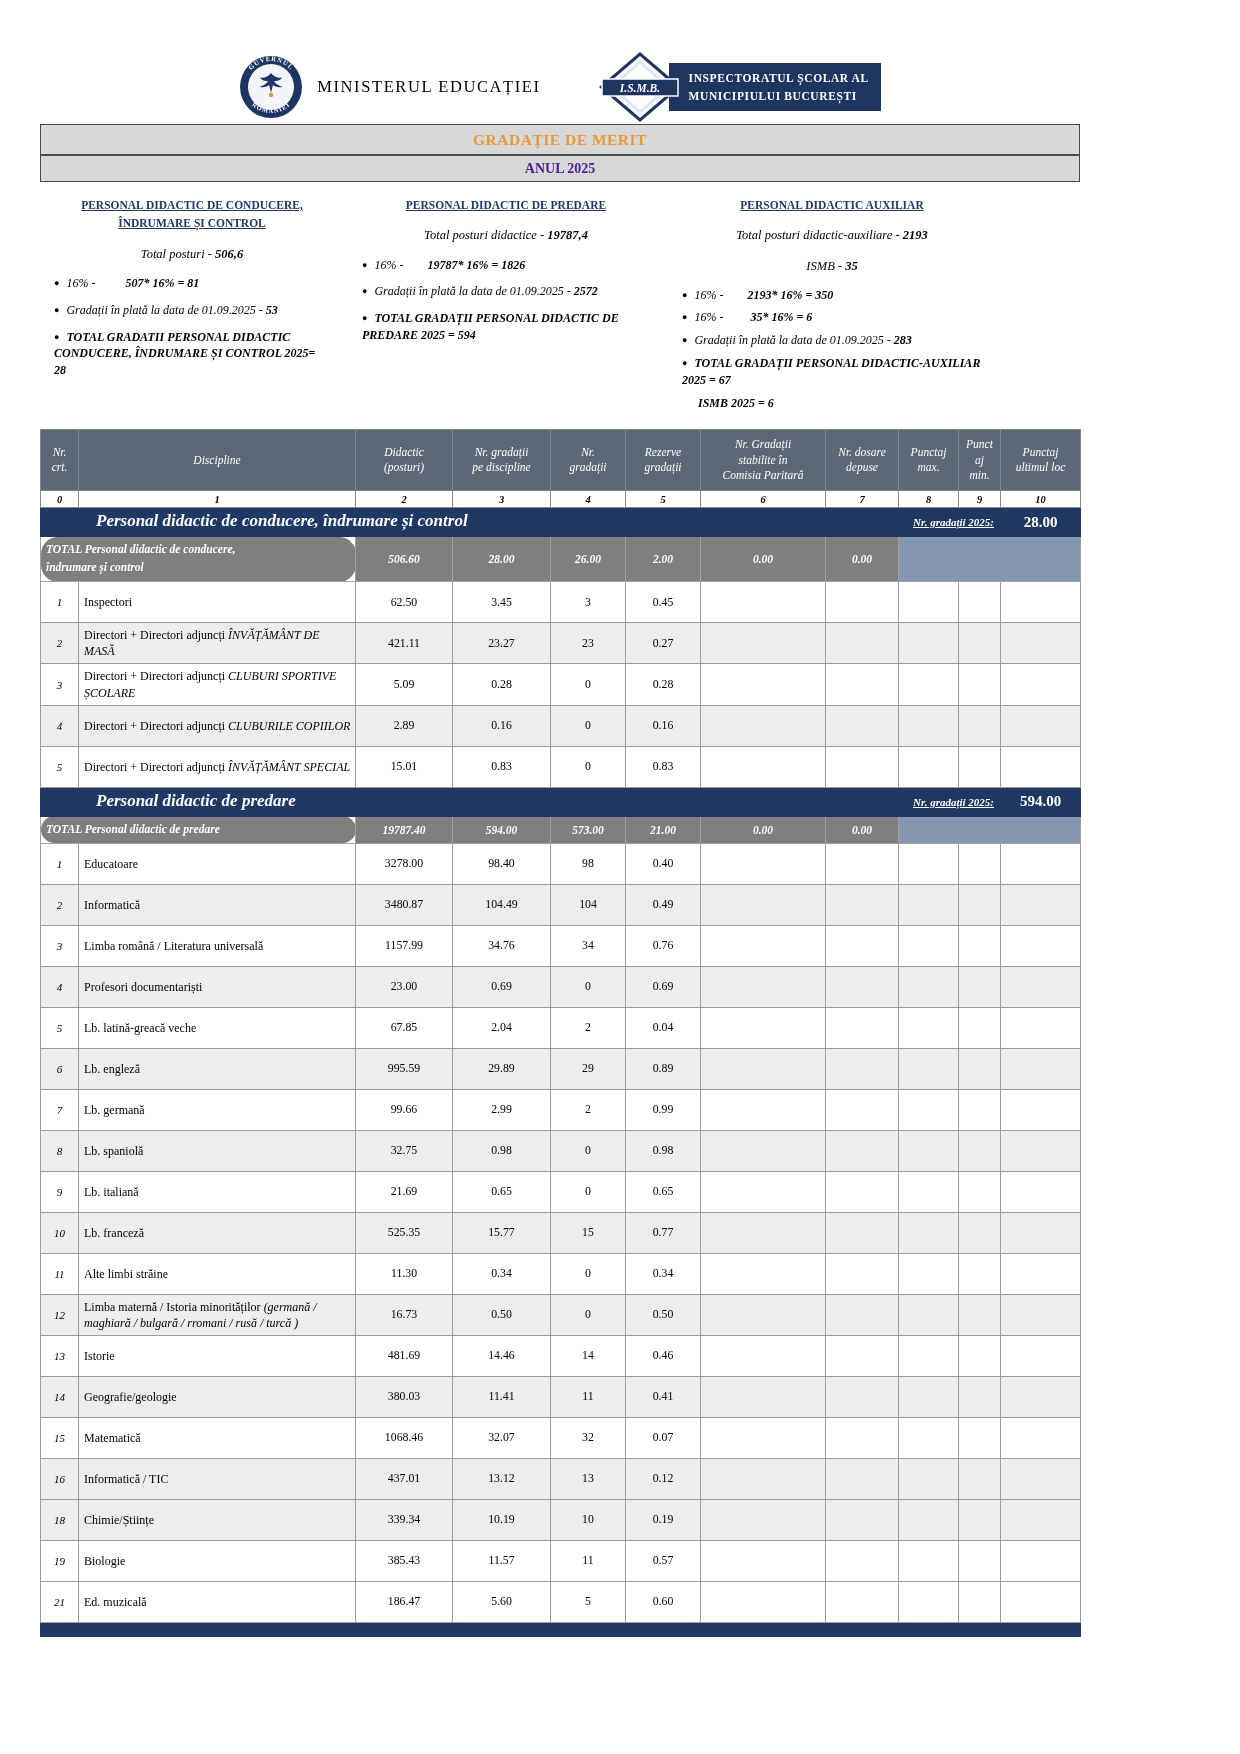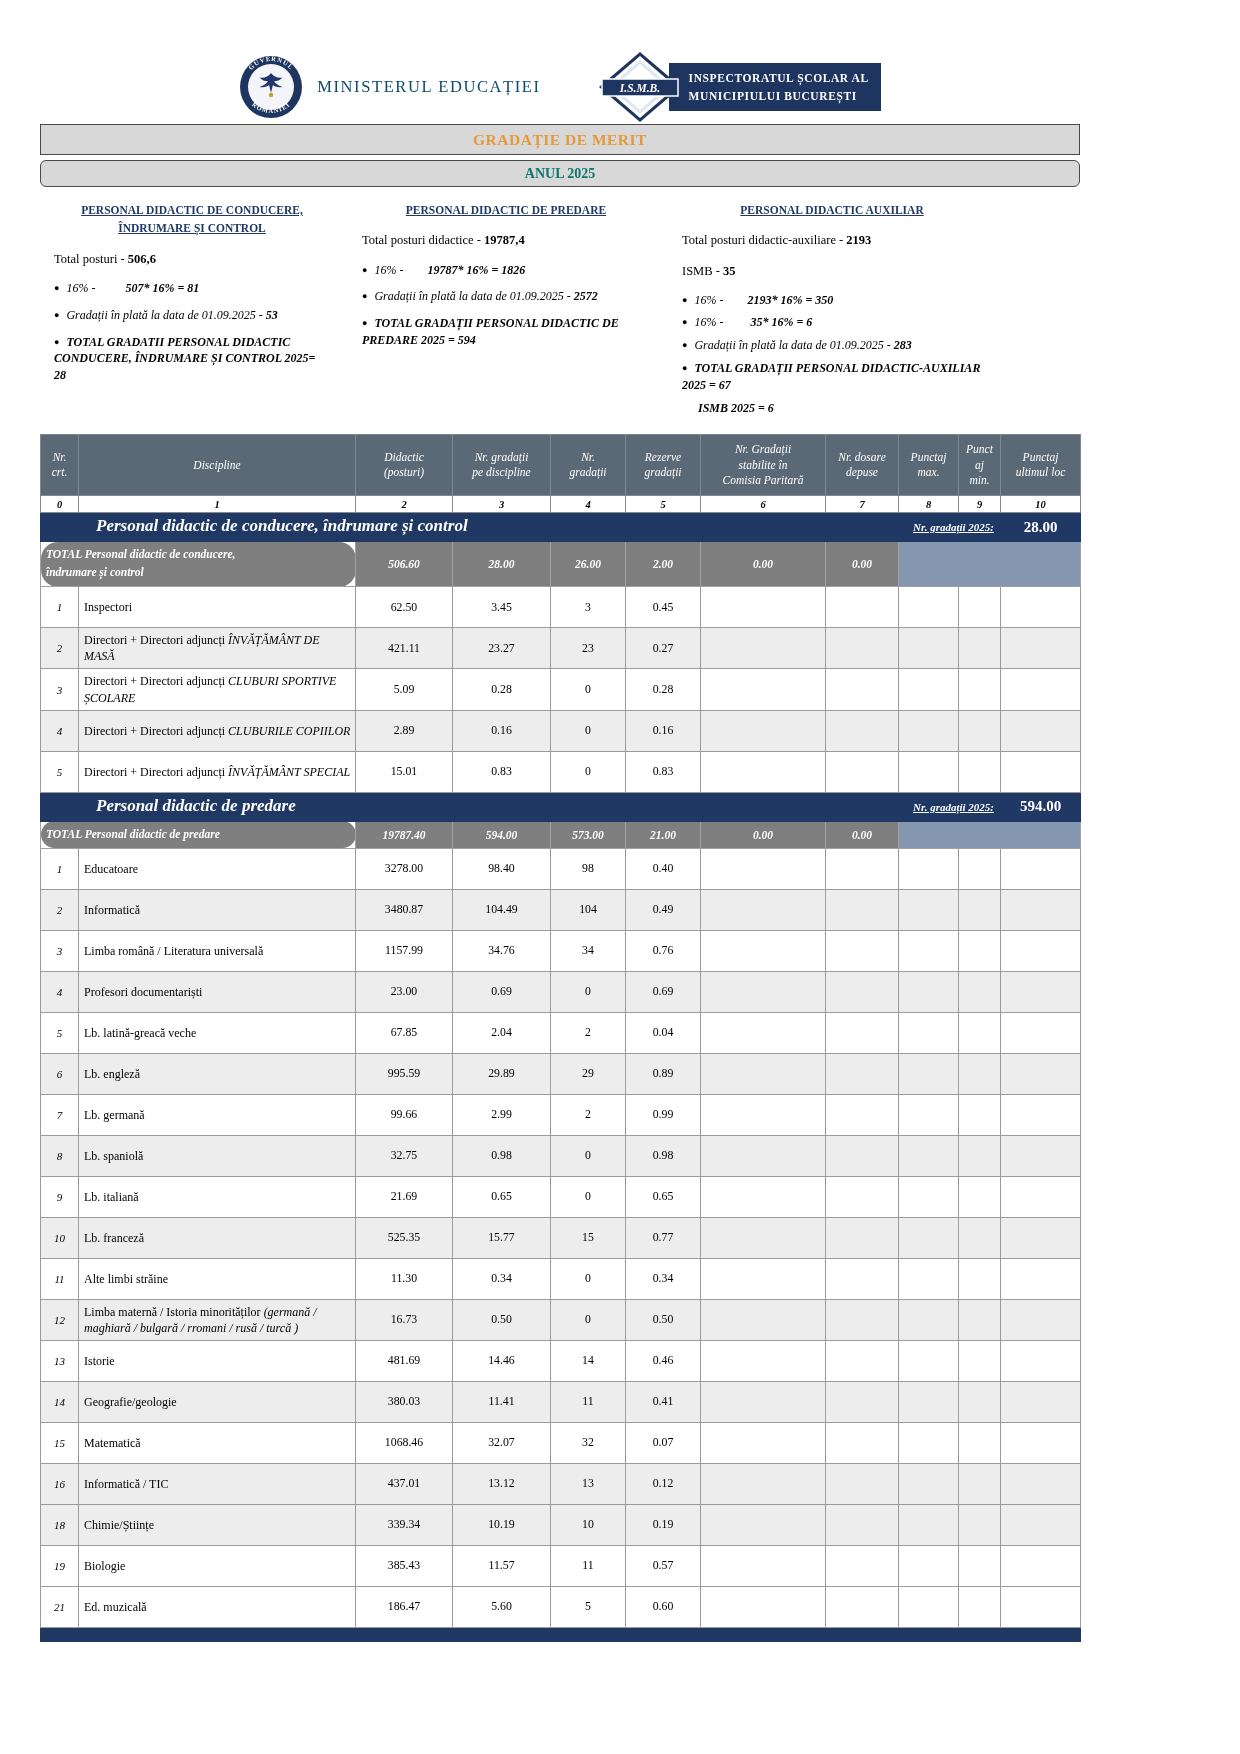--- a/index.html
+++ b/index.html
@@ -5,41 +5,41 @@
   html,body{margin:0;padding:0;}
   body{
     width:1240px;height:1754px;background:#ffffff;position:relative;overflow:hidden;
     font-family:"Liberation Serif","DejaVu Serif",serif;color:#000;
   }
   .content{width:1040px;margin-left:40px;}
   
   .logos-row{display:flex;align-items:center;justify-content:center;padding-top:50px;gap:14px;}
   .gov-group{display:flex;align-items:center;gap:14px;}
   .gov-seal{width:64px;height:64px;flex:0 0 auto;}
-  .ministry-text{font-size:16.5px;letter-spacing:1.6px;color:#0c4a6e;}
+  .ministry-text{font-size:16.5px;letter-spacing:1.6px;color:#000000;}
   .ismb-group{display:flex;align-items:center;margin-left:42px;}
   .ismb-seal{width:86px;height:74px;z-index:2;margin-right:-14px;flex:0 0 auto;}
   .insp-box{
     background:#1e3560;color:#fff;padding:6px 12px 6px 20px;
     font-size:11.5px;font-weight:bold;letter-spacing:.6px;line-height:1.6;white-space:nowrap;
   }
   
   .bar{border:1px solid #4a4a4a;background:#d8d8d8;text-align:center;font-weight:bold;}
   .bar-title{height:29px;line-height:29px;color:#e49a3a;font-size:15.5px;letter-spacing:.5px;}
-  .bar-year{margin-top:5px;height:25px;line-height:25px;color:#0f766e;font-size:14px;border-radius:6px;}
+  .bar-year{height:25px;line-height:25px;color:#4c1d95;font-size:14px;}
   
   .summary{display:flex;margin-top:10px;padding-left:14px;gap:32px;min-height:210px;align-items:flex-start;}
   .sum-col{width:276px;}
   .sum-col.c2{width:288px;}
   .sum-col.c3{width:300px;}
   .sum-title{
     color:#1f3864;font-weight:bold;font-size:11.5px;text-align:center;
     text-decoration:underline;margin:4px 0 12px 0;line-height:1.6;white-space:pre-line;
   }
-  .sum-total{font-size:12.5px;margin-bottom:12px;line-height:1.45;}
+  .sum-total{font-style:italic;font-size:12.5px;text-align:center;margin-bottom:12px;line-height:1.45;}
   .sum-total .b{font-weight:bold;}
   .bullet{font-style:italic;font-size:12px;margin:10px 0;line-height:1.4;white-space:pre-wrap;}
   .sum-col.c3 .bullet{margin:6px 0;}
   .bullet .dot{font-style:normal;font-size:9px;margin-right:7px;position:relative;top:-1px;}
   .bullet .b{font-weight:bold;}
   .bullet.nodot{padding-left:16px;}
   
   table{border-collapse:collapse;table-layout:fixed;width:1040px;margin-top:12px;}
   th{
     background:#5b6876;color:#fff;font-style:italic;font-weight:normal;font-size:11.5px;

